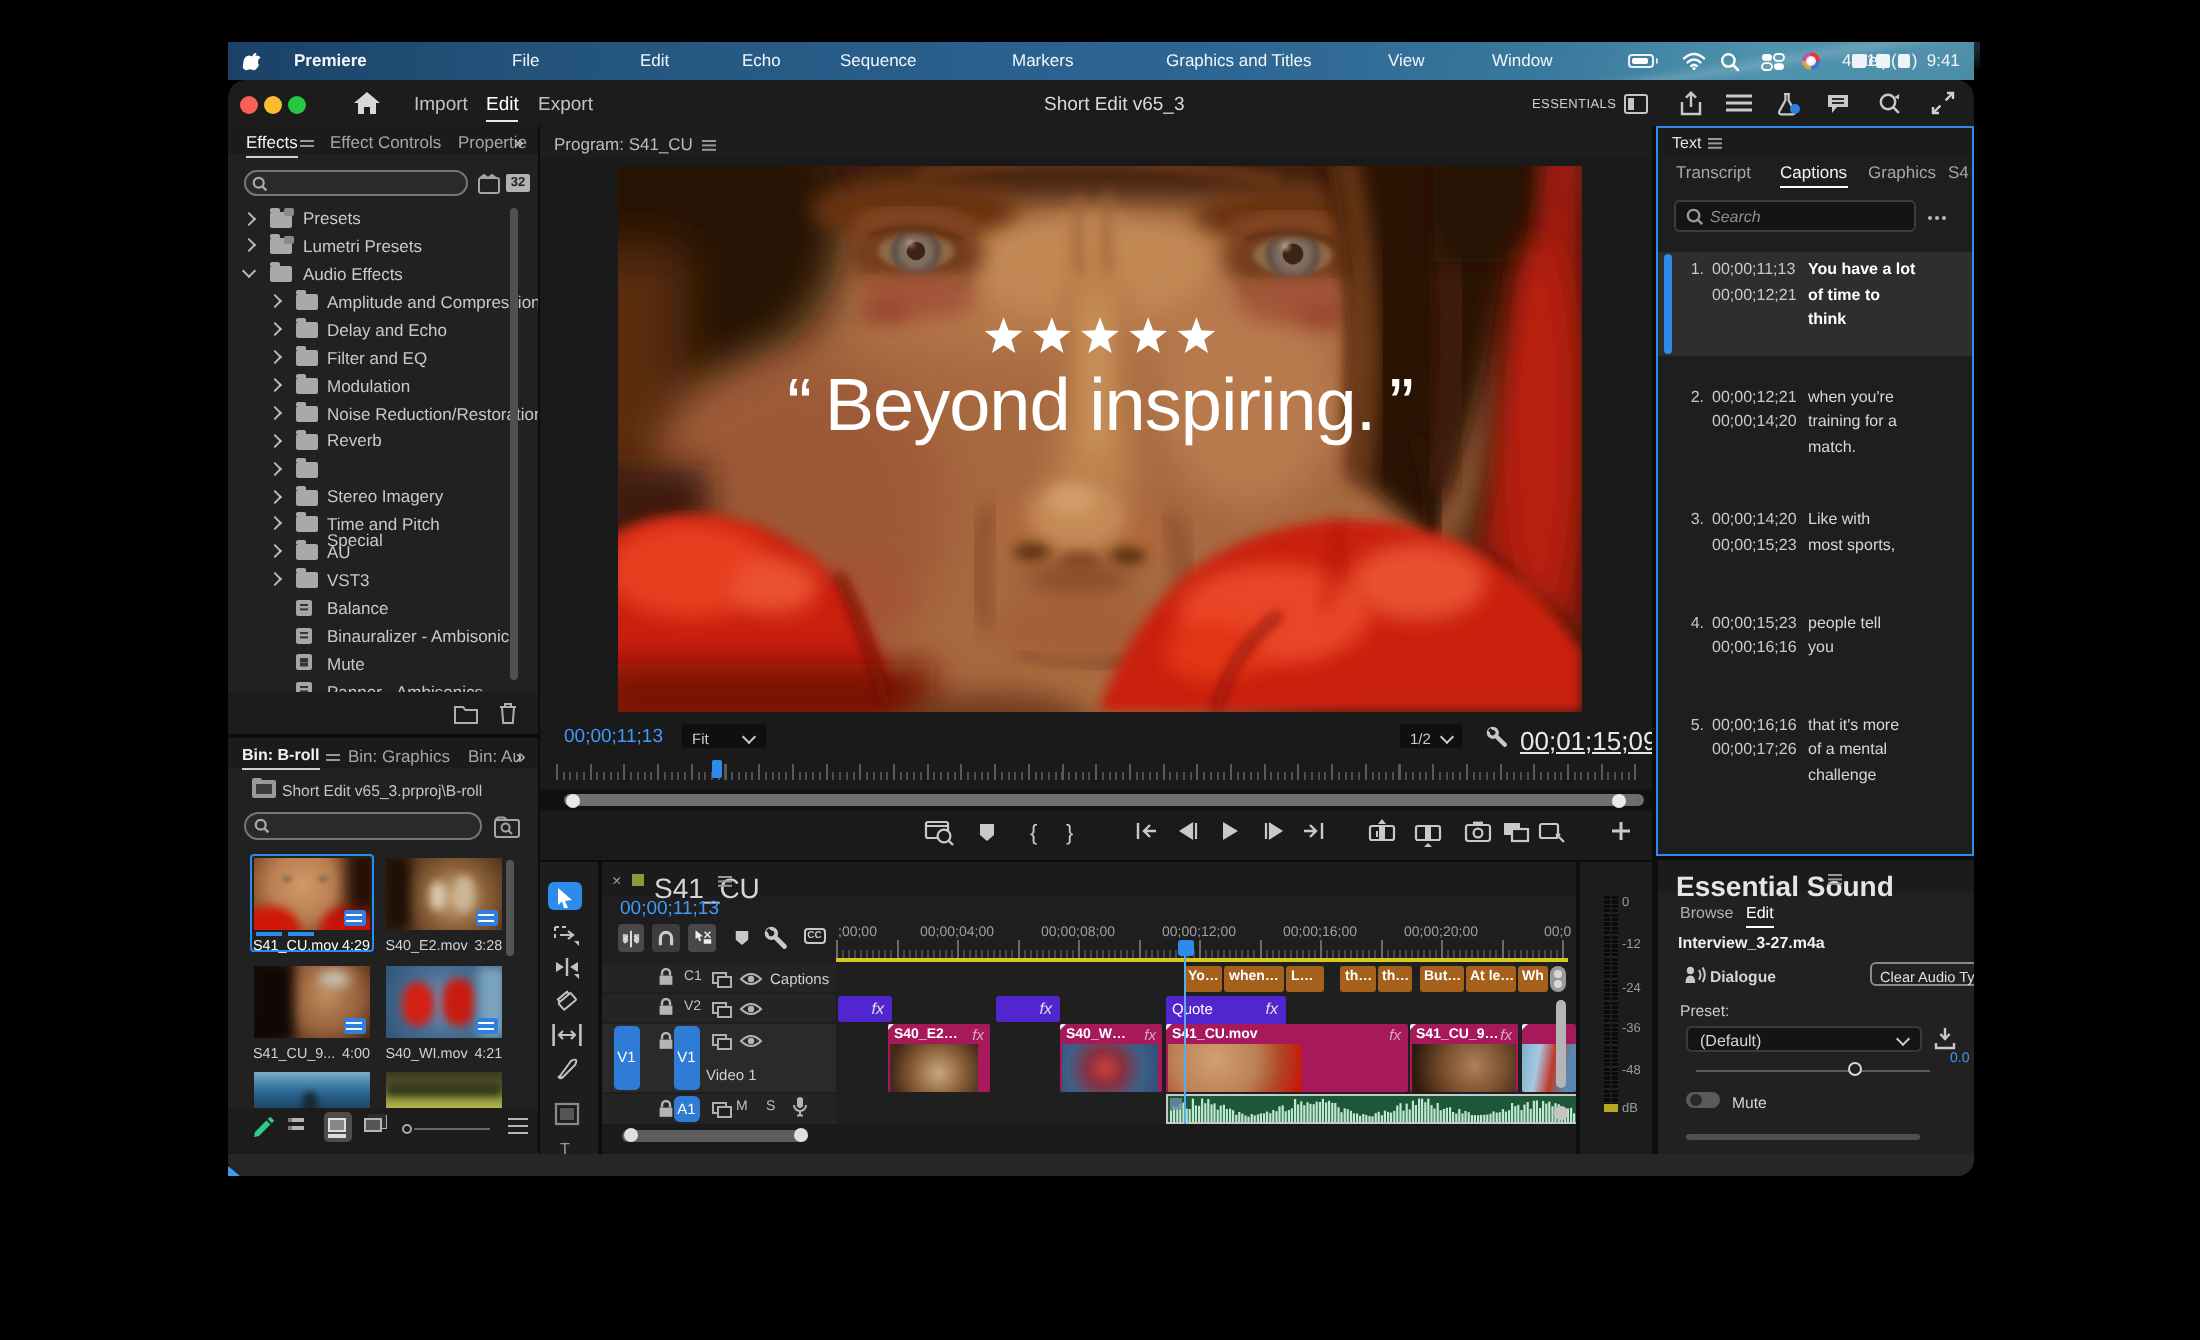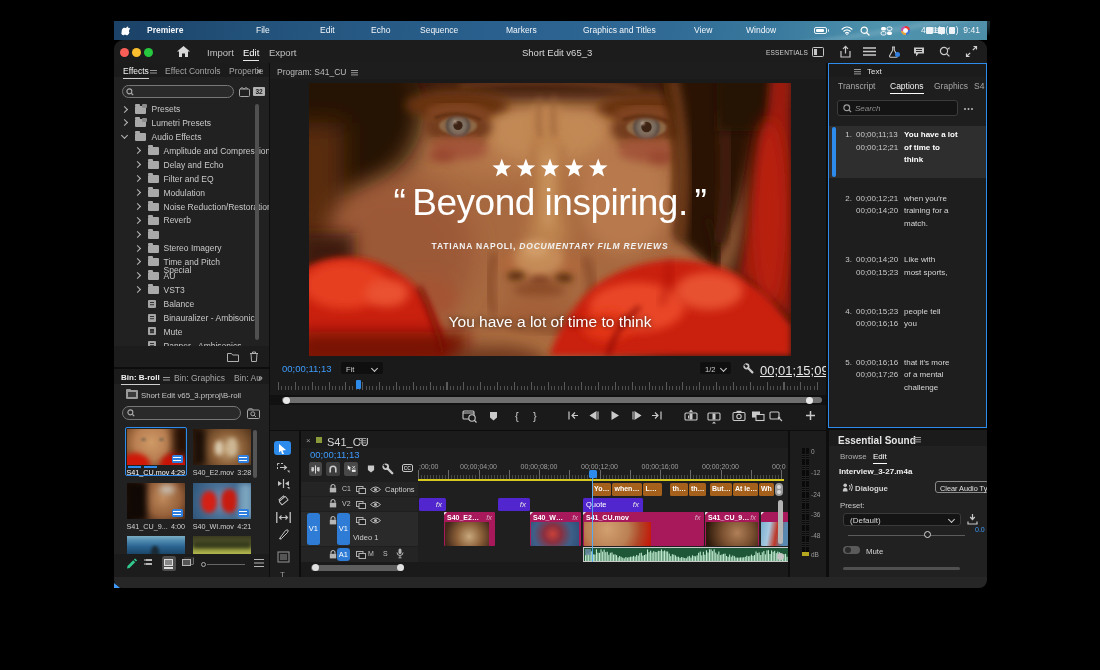--- a/index.html
+++ b/index.html
@@ -232,22 +232,20 @@
 <rect x="0" y="0" width="482" height="273" fill="#8a3c12" opacity="0.14"></rect>
 <g fill="#fff">
 <path id="star" d="M192.8 75.6 l2.44 6.53 6.97 0.31 -5.46 4.36 1.87 6.73 -5.82 -3.85 -5.82 3.85 1.87 -6.73 -5.46 -4.36 6.97 -0.31 Z"></path>
 <use href="#star" x="24.1"></use>
           <use href="#star" x="48.2"></use>
           <use href="#star" x="72.3"></use>
           <use href="#star" x="96.4"></use>
 </g>
 </svg>
 <div class="tx" style="left:0;top:99px;width:482px;text-align:center;font-size:37px;color:#fff;letter-spacing:-0.5px;">“ Beyond inspiring. ”</div>
-<div class="tx" style="left:0;top:158px;width:482px;text-align:center;font-size:8.5px;font-weight:bold;color:#f2f2f2;letter-spacing:0.8px;">TATIANA NAPOLI, <span style="font-style:italic;">DOCUMENTARY FILM REVIEWS</span></div>
-<div class="tx" style="left:0;top:230px;width:482px;text-align:center;font-size:15.5px;color:#fff;text-shadow:0 0 5px rgba(0,0,0,.75);">You have a lot of time to think</div>
 </div>
 
 <div class="tx" style="left:12px;top:300px;font-size:9.5px;color:#3e9bfc;">00;00;11;13</div>
 <div class="ab" style="left:71px;top:299px;width:42px;height:11.5px;background:#0f0f0f;border-radius:2px;"></div>
 <div class="tx" style="left:76px;top:301.5px;font-size:7.5px;color:#ccc;">Fit</div>
 <div class="chv d" style="left:102px;top:302.5px;border-color:#ccc;"></div>
 <div class="ab" style="left:430px;top:299px;width:31px;height:11.5px;background:#0f0f0f;border-radius:2px;"></div>
 <div class="tx" style="left:435px;top:301.5px;font-size:7.5px;color:#ccc;">1/2</div>
 <div class="chv d" style="left:451px;top:302.5px;border-color:#ccc;"></div>
 <svg style="left:473px;top:300px;" width="11" height="11" viewBox="0 0 11 11">
@@ -292,21 +290,21 @@
       <rect x="482" y="348.5" width="8" height="6" fill="#c9c9c9"></rect>
       <rect x="486" y="351.5" width="8" height="6" stroke="#c9c9c9" fill="#1a1a1a" stroke-width="1.1"></rect>
       <rect x="500" y="349" width="9" height="7" rx="1" stroke="#c9c9c9" fill="none" stroke-width="1.1"></rect>
       <path d="M508 354 l4 4 m-2 -4 l-2 2" stroke="#c9c9c9" stroke-width="1.1"></path>
       <path d="M536 352.5 h9 M540.5 348 v9" stroke="#c9c9c9" stroke-width="1.5"></path>
     </svg>
 </div>
 
 <div class="panel" id="txtp" style="left:828px;top:63px;width:159px;height:365px;border:1.5px solid #2e8ceb;background:#1e1e1e;">
 <div class="ab" style="left:0;top:0;width:100%;height:13px;background:#1b1b1b;"></div>
-<div class="tx" style="left:7px;top:2.5px;font-size:8px;color:#e2e2e2;margin-left:31px;">Text</div>
+<div class="tx" style="left:7px;top:2.5px;font-size:8px;color:#e2e2e2;">Text</div>
 <div class="ab" style="left:25px;top:5px;width:6.5px;height:1.1px;background:#999;box-shadow:0 2.2px 0 #999,0 4.4px 0 #999;"></div>
 <div class="ptab" style="left:9px;top:16.5px;">Transcript</div>
 <div class="ptab on" style="left:61px;top:16.5px;border-bottom:1.5px solid #fff;padding-bottom:2.5px;">Captions</div>
 <div class="ptab" style="left:105px;top:16.5px;">Graphics</div>
 <div class="ptab" style="left:145px;top:16.5px;">S4</div>
 <div class="ab" style="left:8px;top:36px;width:121px;height:16px;background:#141414;border:1px solid #3c3c3c;border-radius:3px;"></div>
 <svg style="left:14px;top:40px;" width="9" height="9" viewBox="0 0 10 10">
       <circle cx="4.2" cy="4.2" r="3.2" stroke="#9a9a9a" stroke-width="1.3" fill="none"></circle>
       <line x1="6.7" y1="6.7" x2="9" y2="9" stroke="#9a9a9a" stroke-width="1.4"></line>
     </svg>
@@ -341,21 +339,21 @@
 <div class="tx" style="left:27px;top:293.6px;font-size:8px;color:#c9c9c9;">00;00;16;16</div>
 <div class="tx" style="left:27px;top:306.3px;font-size:8px;color:#c9c9c9;">00;00;17;26</div>
 <div class="tx" style="left:75px;top:293.6px;font-size:8px;font-weight:normal;color:#d6d6d6;">that it's more</div>
 <div class="tx" style="left:75px;top:306.3px;font-size:8px;font-weight:normal;color:#d6d6d6;">of a mental</div>
 <div class="tx" style="left:75px;top:319.0px;font-size:8px;font-weight:normal;color:#d6d6d6;">challenge</div>
 </div>
 </div>
 
 <div class="panel" id="esp" style="left:829px;top:430px;width:158px;height:147px;">
 <div class="ab" style="left:0;top:0;width:100%;height:16px;background:#1b1b1b;"></div>
-<div class="tx" style="left:9px;top:4.5px;font-size:10px;font-weight:bold;color:#e5e5e5;">Essential Sound</div>
+<div class="tx" style="left:9px;top:4.5px;font-size:14px;font-weight:bold;color:#e5e5e5;">Essential Sound</div>
 <div class="ab" style="left:85px;top:7px;width:7px;height:1.1px;background:#999;box-shadow:0 2.2px 0 #999,0 4.4px 0 #999;"></div>
 <div class="tx" style="left:11px;top:22px;font-size:8px;color:#b0b0b0;">Browse</div>
 <div class="tx" style="left:44px;top:22px;font-size:8px;color:#fff;border-bottom:1.5px solid #fff;padding-bottom:2px;">Edit</div>
 <div class="tx" style="left:10px;top:36.5px;font-size:8px;font-weight:bold;color:#f0f0f0;">Interview_3-27.m4a</div>
 <svg style="left:13px;top:53px;" width="11" height="9" viewBox="0 0 11 9">
       <circle cx="3.2" cy="2.2" r="1.8" fill="#c9c9c9"></circle>
       <path d="M0.8 8.5 Q0.8 4.8 3.2 4.8 Q5.6 4.8 5.6 8.5 Z" fill="#c9c9c9"></path>
       <path d="M7.5 2 Q9 4.4 7.5 6.8 M9.3 0.8 Q11.5 4.4 9.3 8" stroke="#c9c9c9" stroke-width="1" fill="none"></path>
     </svg>
 <div class="tx" style="left:26px;top:53.5px;font-size:7.8px;color:#d5d5d5;font-weight:bold;">Dialogue</div>
@@ -408,21 +406,21 @@
 <svg style="left:7px;top:120px;" width="13" height="12" viewBox="0 0 13 12">
       <rect x="1" y="1" width="11" height="10" stroke="#8a8a8a" fill="none" stroke-width="1.1"></rect>
       <rect x="3" y="3" width="7" height="6" fill="#555"></rect>
     </svg>
 <div class="tx" style="left:10px;top:139px;font-size:8px;color:#9a9a9a;">T</div>
 </div>
 <div class="panel" id="tlp" style="left:301px;top:431px;width:487px;height:146px;background:#1e1e1e;">
 <div class="ab" style="left:0;top:0;width:100%;height:17px;background:#1b1b1b;"></div>
 <div class="tx" style="left:5px;top:4.5px;font-size:8px;color:#9a9a9a;">×</div>
 <div class="ab" style="left:15px;top:5.5px;width:6px;height:6px;background:#8a9a3a;"></div>
-<div class="tx" style="left:26px;top:4.5px;font-size:11px;color:#d5d5d5;">S41_CU</div>
+<div class="tx" style="left:26px;top:4.5px;font-size:14px;color:#d5d5d5;">S41_CU</div>
 <div class="ab" style="left:58px;top:7px;width:6.5px;height:1.1px;background:#999;box-shadow:0 2.2px 0 #999,0 4.4px 0 #999;"></div>
 <div class="tx" style="left:9px;top:18px;font-size:9.5px;color:#3e9bfc;">00;00;11;13</div>
 <div class="ab" style="left:7.5px;top:31px;width:13.5px;height:13.5px;background:#484848;border-radius:2px;"></div>
 <svg style="left:10px;top:33.5px;" width="9" height="9" viewBox="0 0 11 10">
       <path d="M5.5 0 v10 M3.5 3 L1 5.5 M3.5 5 L1.5 7.5 M7.5 3 L10 5.5 M7.5 5 L9.5 7.5" stroke="#ddd" stroke-width="1.2"></path>
       <rect x="0.5" y="2" width="3" height="5" fill="#ddd" opacity="0.8"></rect>
       <rect x="7.5" y="2" width="3" height="5" fill="#ddd" opacity="0.8"></rect>
     </svg>
 <div class="ab" style="left:25.3px;top:31px;width:13.5px;height:13.5px;background:#3d3d3d;border-radius:2px;"></div>
 <svg style="left:28.3px;top:34px;" width="8" height="8" viewBox="0 0 10 10">

